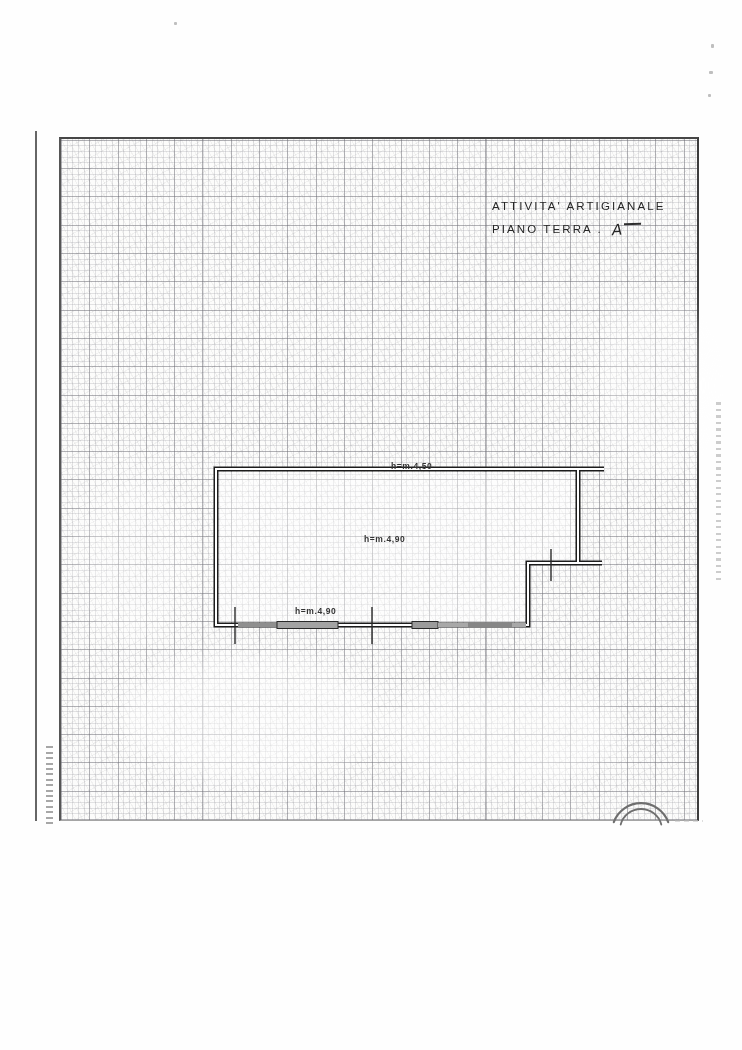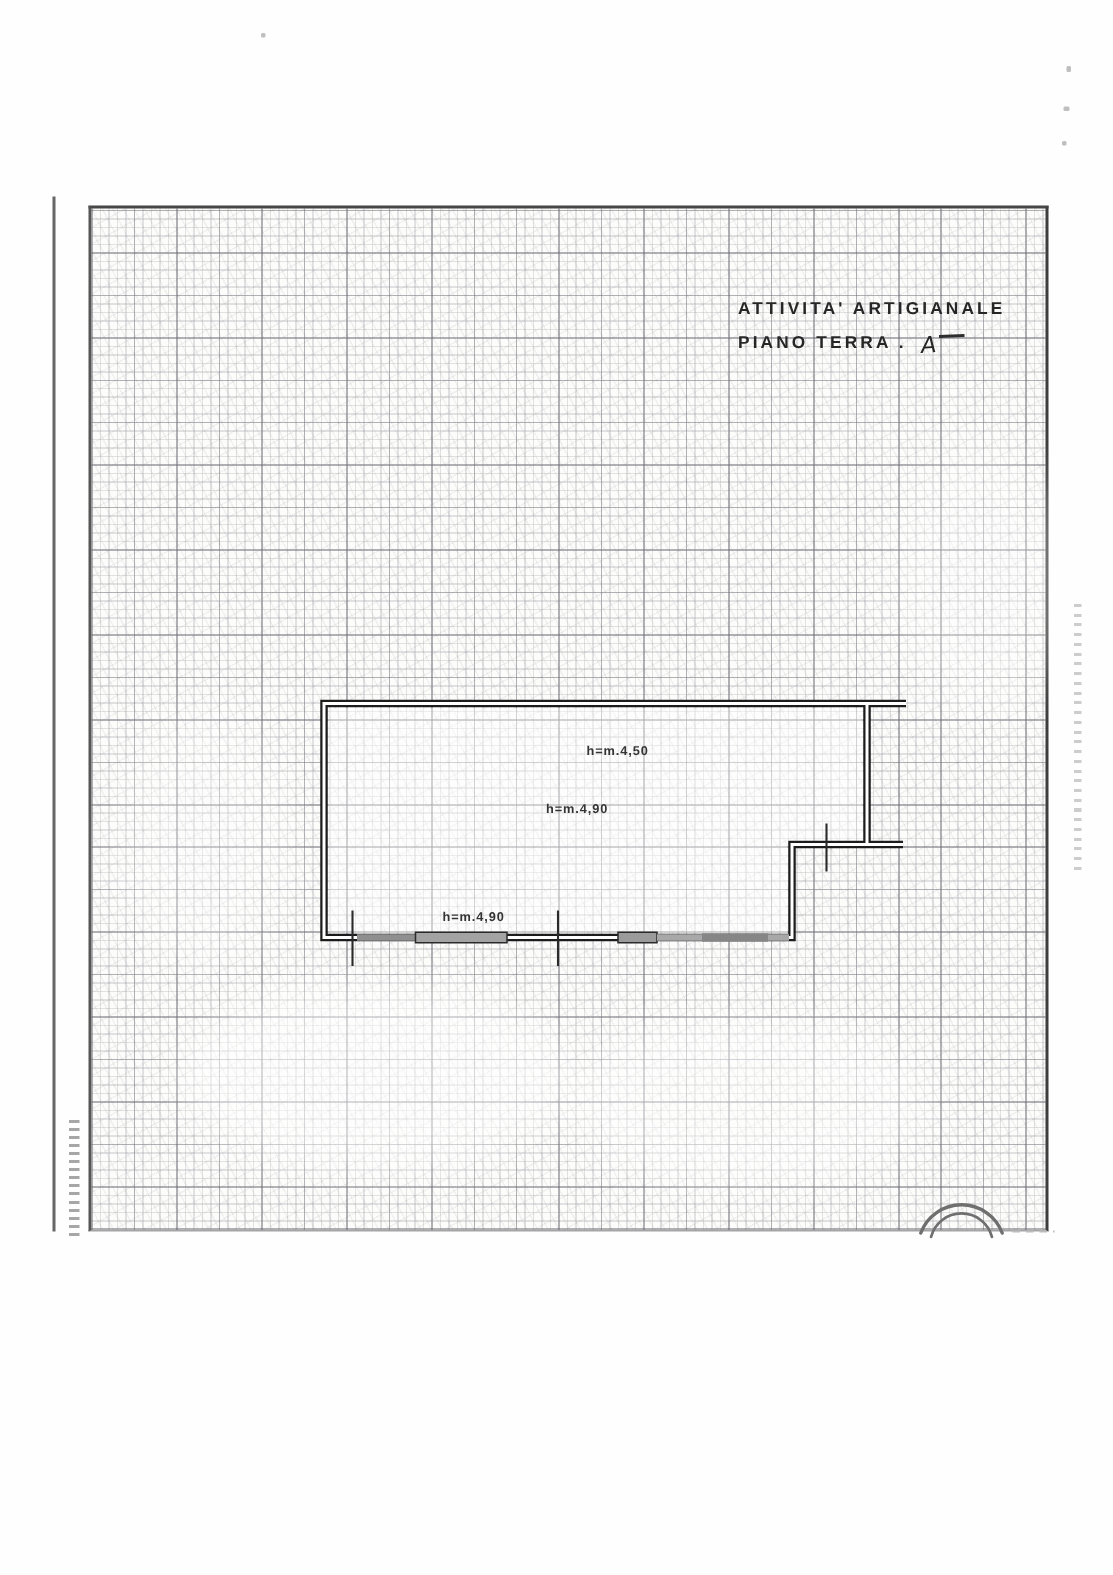--- a/index.html
+++ b/index.html
@@ -47,28 +47,28 @@
   }
 
   
   .plan-svg{position:absolute;left:0;top:0;pointer-events:none;}
 
   
   .anno{
     position:absolute;color:#343434;font-weight:700;
     font-size:8.5px;letter-spacing:.6px;white-space:nowrap;
   }
-  .anno.h-top{left:351px;top:495px;padding-left:40px;}
+  .anno.h-top{left:351px;top:461px;padding-left:40px;}
   .anno.h-mid{left:364px;top:534px;}
   .anno.h-bot{left:295px;top:606px;}
 
   
   .title-block{position:absolute;left:492px;top:201px;color:#262626;}
   .title-line{
-    font-weight:700;font-size:11.5px;letter-spacing:2.1px;
+    font-weight:400;font-size:11.5px;letter-spacing:2.1px;
     white-space:nowrap;line-height:1.0;
   }
   .title-row{display:flex;margin-top:11px;}
   .unit-letter{
     font-family:"DejaVu Sans", sans-serif;
     font-size:15px;font-style:italic;font-weight:400;
     margin-left:9px;transform:rotate(-4deg);line-height:.9;
   }
   .unit-underline{
     width:17px;height:1.6px;background:#2e2e2e;

